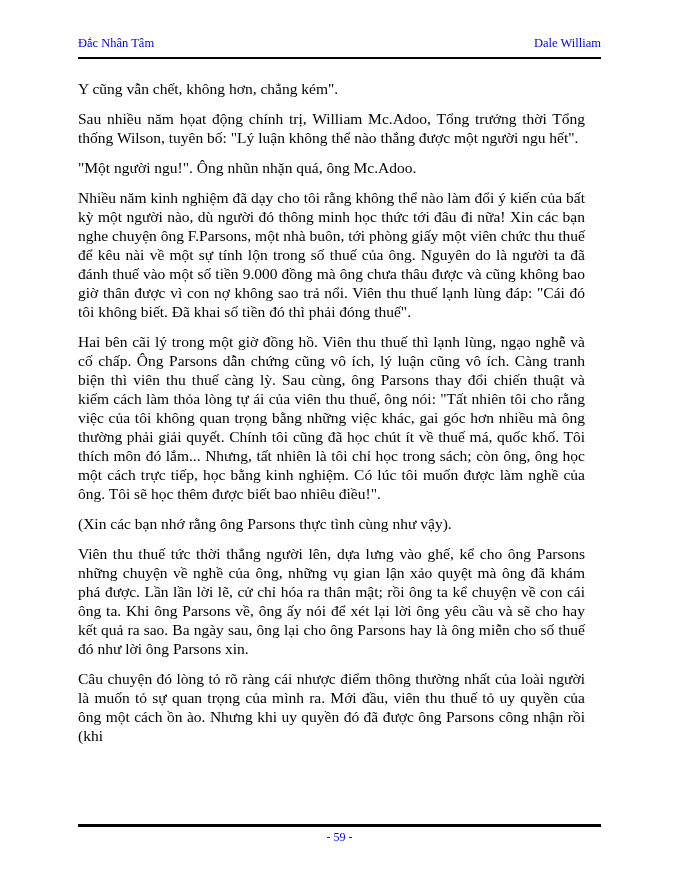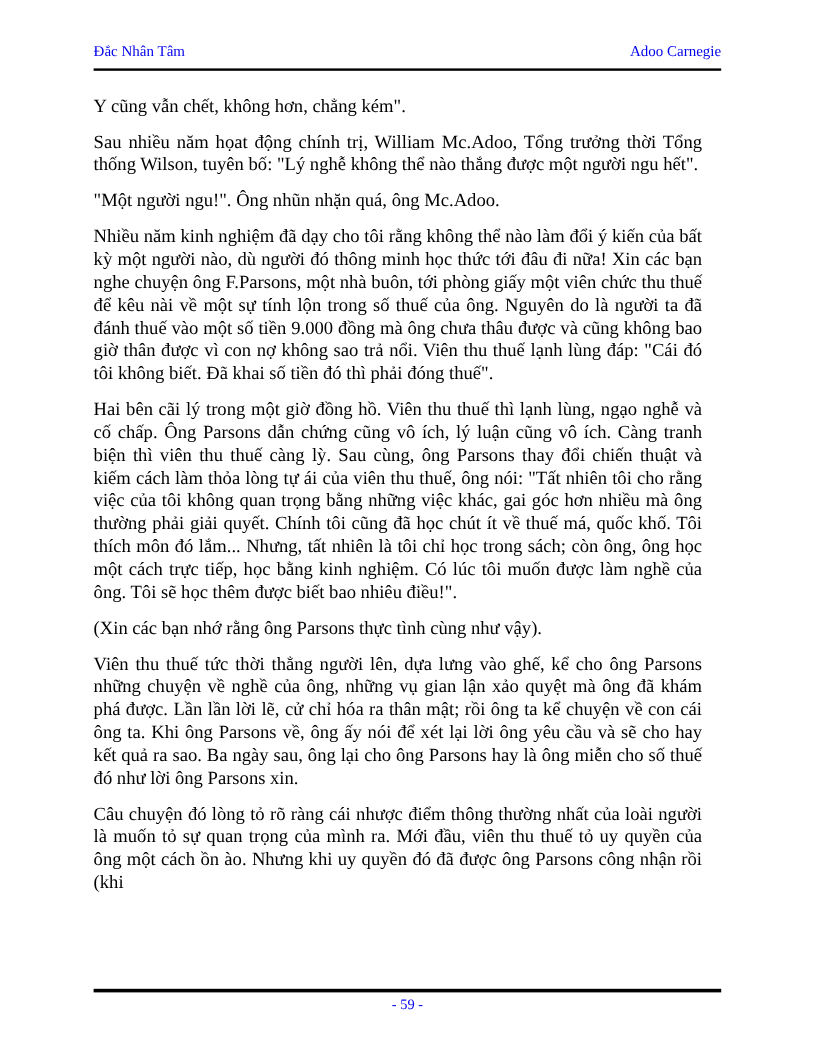--- a/index.html
+++ b/index.html
@@ -67,27 +67,27 @@
     color: var(--color-accent, #0000EE);
   }
 </style>
 </head>
 <body>
 
 <div class="page">
 
   <div class="header">
     <span>Đắc Nhân Tâm</span>
-    <span>Adoo Carnegie</span>
+    <span>Dale William</span>
   </div>
   <div class="header-rule"></div>
 
   <div class="content">
     <p>Y cũng vẫn chết, không hơn, chẳng kém".</p>
-    <p>Sau nhiều năm họat động chính trị, William Mc.Adoo, Tổng trưởng thời Tổng thống Wilson, tuyên bố: "Lý nghễ không thể nào thắng được một người ngu hết".</p>
+    <p>Sau nhiều năm họat động chính trị, William Mc.Adoo, Tổng trưởng thời Tổng thống Wilson, tuyên bố: "Lý luận không thể nào thắng được một người ngu hết".</p>
     <p>"Một người ngu!". Ông nhũn nhặn quá, ông Mc.Adoo.</p>
     <p>Nhiều năm kinh nghiệm đã dạy cho tôi rằng không thể nào làm đổi ý kiến của bất kỳ một người nào, dù người đó thông minh học thức tới đâu đi nữa! Xin các bạn nghe chuyện ông F.Parsons, một nhà buôn, tới phòng giấy một viên chức thu thuế để kêu nài về một sự tính lộn trong số thuế của ông. Nguyên do là người ta đã đánh thuế vào một số tiền 9.000 đồng mà ông chưa thâu được và cũng không bao giờ thân được vì con nợ không sao trả nổi. Viên thu thuế lạnh lùng đáp: "Cái đó tôi không biết. Đã khai số tiền đó thì phải đóng thuế".</p>
     <p>Hai bên cãi lý trong một giờ đồng hồ. Viên thu thuế thì lạnh lùng, ngạo nghễ và cố chấp. Ông Parsons dẫn chứng cũng vô ích, lý luận cũng vô ích. Càng tranh biện thì viên thu thuế càng lỳ. Sau cùng, ông Parsons thay đổi chiến thuật và kiếm cách làm thỏa lòng tự ái của viên thu thuế, ông nói: "Tất nhiên tôi cho rằng việc của tôi không quan trọng bằng những việc khác, gai góc hơn nhiều mà ông thường phải giải quyết. Chính tôi cũng đã học chút ít về thuế má, quốc khố. Tôi thích môn đó lắm... Nhưng, tất nhiên là tôi chỉ học trong sách; còn ông, ông học một cách trực tiếp, học bằng kinh nghiệm. Có lúc tôi muốn được làm nghề của ông. Tôi sẽ học thêm được biết bao nhiêu điều!".</p>
     <p>(Xin các bạn nhớ rằng ông Parsons thực tình cùng như vậy).</p>
     <p>Viên thu thuế tức thời thẳng người lên, dựa lưng vào ghế, kể cho ông Parsons những chuyện về nghề của ông, những vụ gian lận xảo quyệt mà ông đã khám phá được. Lần lần lời lẽ, cử chỉ hóa ra thân mật; rồi ông ta kể chuyện về con cái ông ta. Khi ông Parsons về, ông ấy nói để xét lại lời ông yêu cầu và sẽ cho hay kết quả ra sao. Ba ngày sau, ông lại cho ông Parsons hay là ông miễn cho số thuế đó như lời ông Parsons xin.</p>
     <p>Câu chuyện đó lòng tỏ rõ ràng cái nhược điểm thông thường nhất của loài người là muốn tỏ sự quan trọng của mình ra. Mới đầu, viên thu thuế tỏ uy quyền của ông một cách ồn ào. Nhưng khi uy quyền đó đã được ông Parsons công nhận rồi (khi</p>
   </div>
 
   <div class="footer-rule"></div>
   <div class="footer">- 59 -</div>

